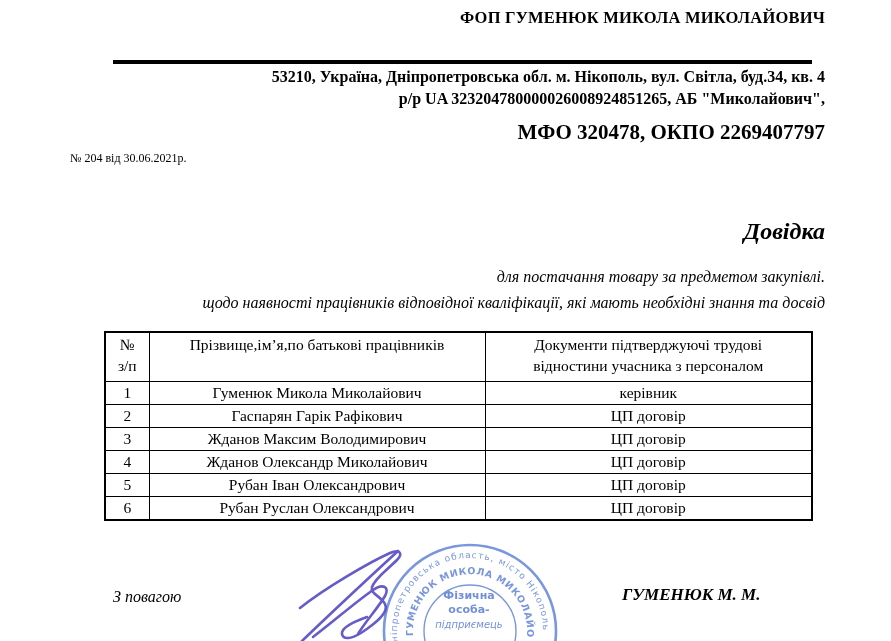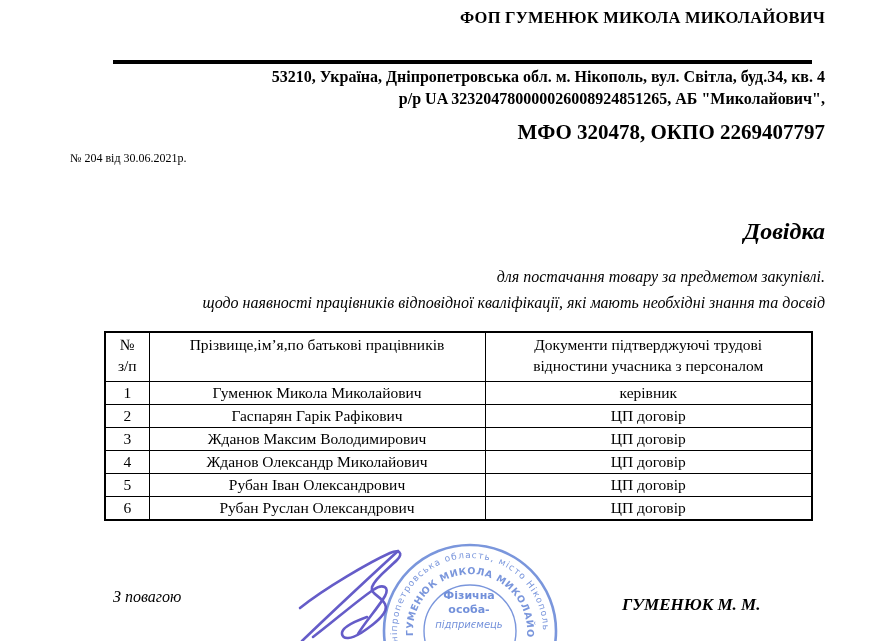--- a/index.html
+++ b/index.html
@@ -28,21 +28,21 @@
   table.emp{border-width:2px;}
   table.emp th{
     font-weight:normal;vertical-align:top;text-align:center;
     line-height:21px;white-space:pre-line;height:46px;padding:1px 2px;
   }
   table.emp td{
     text-align:center;vertical-align:middle;height:22px;
     line-height:20px;padding:0 2px;
   }
   .closing{left:113px;top:588px;font-weight:normal;font-style:italic;font-size:16px;}
-  .signer{left:622px;top:585px;font-weight:bold;font-style:italic;font-size:17px;margin-top:10px;}
+  .signer{left:622px;top:585px;font-weight:bold;font-style:italic;font-size:17px;}
   .stamp-svg{left:350px;top:511px;}
   .sig-svg{left:285px;top:540px;}
   .stamp-text{font-family:"DejaVu Sans", sans-serif;}
 </style>
 </head>
 <body>
 
 <div class="abs center-block company-title">ФОП ГУМЕНЮК МИКОЛА МИКОЛАЙОВИЧ</div>
 <div class="abs rule"></div>
 <div class="abs center-block addr1">53210, Україна, Дніпропетровська обл.  м. Нікополь,  вул. Світла, буд.34, кв. 4</div>

